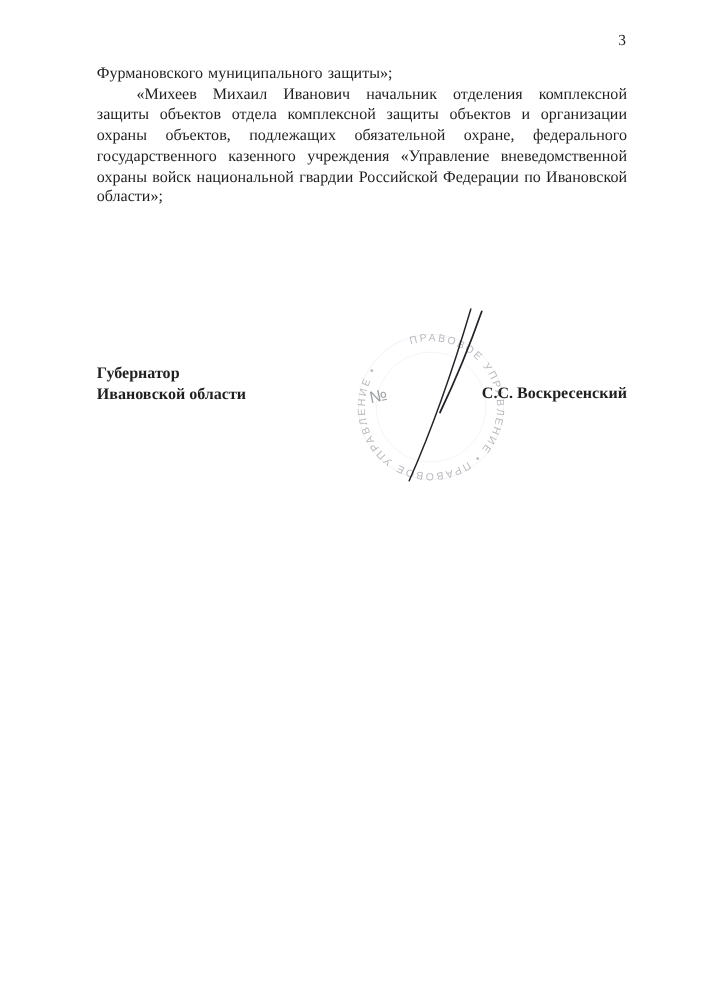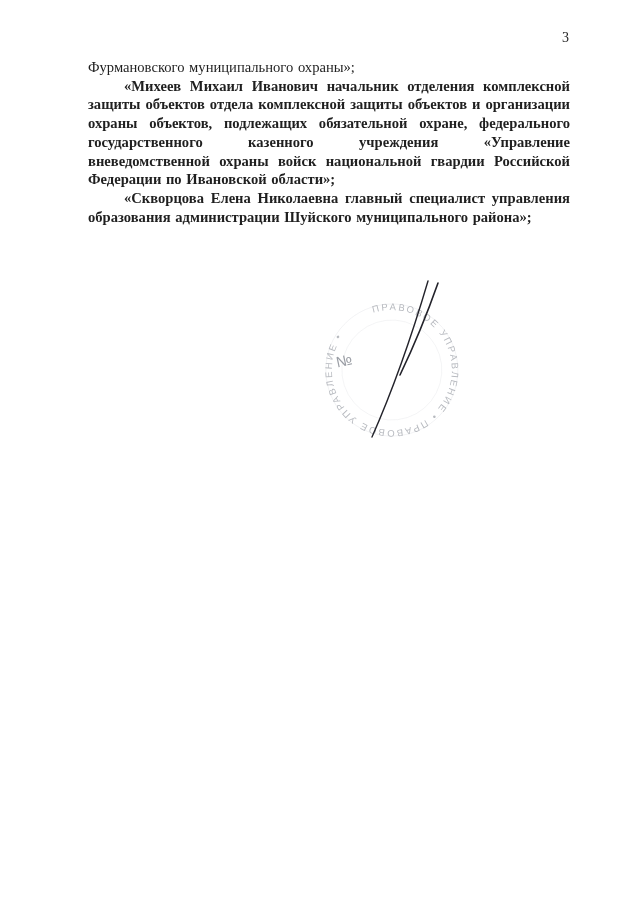--- a/index.html
+++ b/index.html
@@ -31,21 +31,20 @@
     font-size: 14.6px;
     line-height: 18.7px;
     text-align: justify;
   }
   .body-text p {
     margin: 0;
     word-spacing: 1px;
   }
   .body-text p.indent {
     text-indent: 36px;
-    font-weight: bold;
   }
   .signature-block {
     position: absolute;
     top: 331px;
     left: 88px;
     width: 482px;
     font-weight: bold;
     font-size: 14.6px;
     line-height: 18.7px;
   }
@@ -96,23 +95,22 @@
   }
 </style>
 </head>
 <body>
 
 <div class="page">
 
   <div class="page-number">3</div>
 
   <div class="body-text">
-    <p>Фурмановского муниципального охраны»;</p>
+    <p>Фурмановского муниципального защиты»;</p>
     <p class="indent">«Михеев Михаил Иванович начальник отделения комплексной защиты объектов отдела комплексной защиты объектов и организации охраны объектов, подлежащих обязательной охране, федерального государственного казенного учреждения «Управление вневедомственной охраны войск национальной гвардии Российской Федерации по Ивановской области»;</p>
-    <p class="indent">«Скворцова Елена Николаевна главный специалист управления образования администрации Шуйского муниципального района»;</p>
   </div>
 
   <div class="stamp-wrap">
     <svg width="180" height="165" viewBox="0 0 180 165">
       <defs>
         <path id="stampCircle" d="M 90 22 a 60 60 0 1 1 -0.1 0" fill="none"></path>
       </defs>
       <circle cx="90" cy="82" r="66" fill="none" stroke="#9aa0aa" stroke-width="0.6" opacity="0.35"></circle>
       <circle cx="90" cy="82" r="50" fill="none" stroke="#9aa0aa" stroke-width="0.6" opacity="0.3"></circle>
       <text class="stamp-ring-text">
@@ -121,14 +119,19 @@
     </svg>
   </div>
 
   <div class="stamp-center">№</div>
 
   <svg class="pen-strokes" width="160" height="180" viewBox="0 0 160 180">
     <path d="M 138 8 C 125 45, 112 75, 100 100" fill="none" stroke="#23232b" stroke-width="1.6" stroke-linecap="round"></path>
     <path d="M 128 6 C 115 50, 95 110, 72 162" fill="none" stroke="#23232b" stroke-width="1.4" stroke-linecap="round"></path>
   </svg>
 
+  <div class="signature-block">
+    <div class="signature-title">Губернатор
+Ивановской области</div>
+    <div class="signature-name">С.С. Воскресенский</div>
+  </div>
 
 </div>
 
 </body></html>

